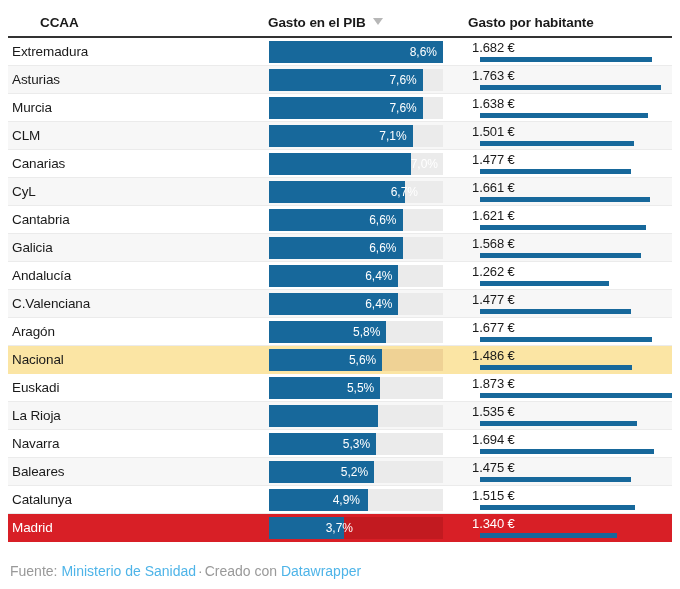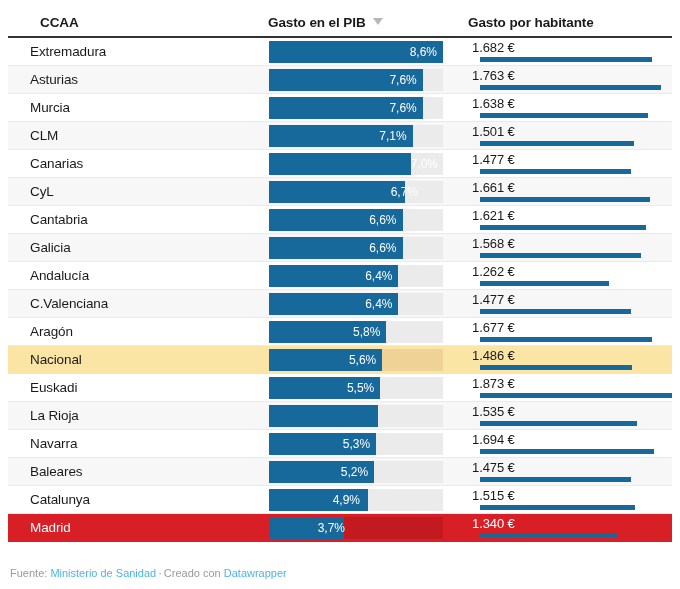--- a/index.html
+++ b/index.html
@@ -66,21 +66,21 @@
     border-bottom: 1px solid #ebebeb;
     background: #ffffff;
   }
   .row.alt { background: #f7f7f7; }
   .row.highlight-nacional { background: #fbe5a4; border-bottom-color: #fbe5a4; }
   .row.highlight-madrid   { background: #d81f26; border-bottom-color: #d81f26; }
   .row:last-child { border-bottom: none; }
 
   .cell-label {
     position: absolute;
-    left: 22px;
+    left: 4px;
     top: 0;
     height: 28px;
     line-height: 28px;
     font-size: 13.5px;
     color: #1a1a1a;
     white-space: nowrap;
     letter-spacing: -0.1px;
   }
   .row.highlight-madrid .cell-label { color: #ffffff; }
 
@@ -148,21 +148,21 @@
     bottom: 4px;
     height: 5px;
     background: #17689b;
   }
 
   
   .footer {
     position: absolute;
     left: 10px;
     bottom: 10px;
-    font-size: 11px;
+    font-size: 14px;
     color: #999999;
     white-space: nowrap;
   }
   .footer a {
     color: #4eb4e8;
     text-decoration: none;
   }
   .footer .sep { color: #999999; padding: 0 2px; }
 </style>
 </head>
@@ -380,21 +380,21 @@
         <div class="hab-cell">
           <div class="hab-value">1.515 €</div>
           <div class="hab-bar" style="width: 155.302px;"></div>
         </div>
       </div>
       <div class="row alt highlight-madrid">
         <div class="cell-label">Madrid</div>
         <div class="pib-cell">
           <div class="pib-track"></div>
           <div class="pib-fill" style="width: 74.8605px;"></div>
-          <div class="pib-value" style="left: 0px; width: 82px;">3,7%</div>
+          <div class="pib-value" style="left: 8px; width: 82px;">3,7%</div>
         </div>
         <div class="hab-cell">
           <div class="hab-value">1.340 €</div>
           <div class="hab-bar" style="width: 137.363px;"></div>
         </div>
       </div>
     </div>
 
   <div class="footer">
     <span>Fuente:</span>

